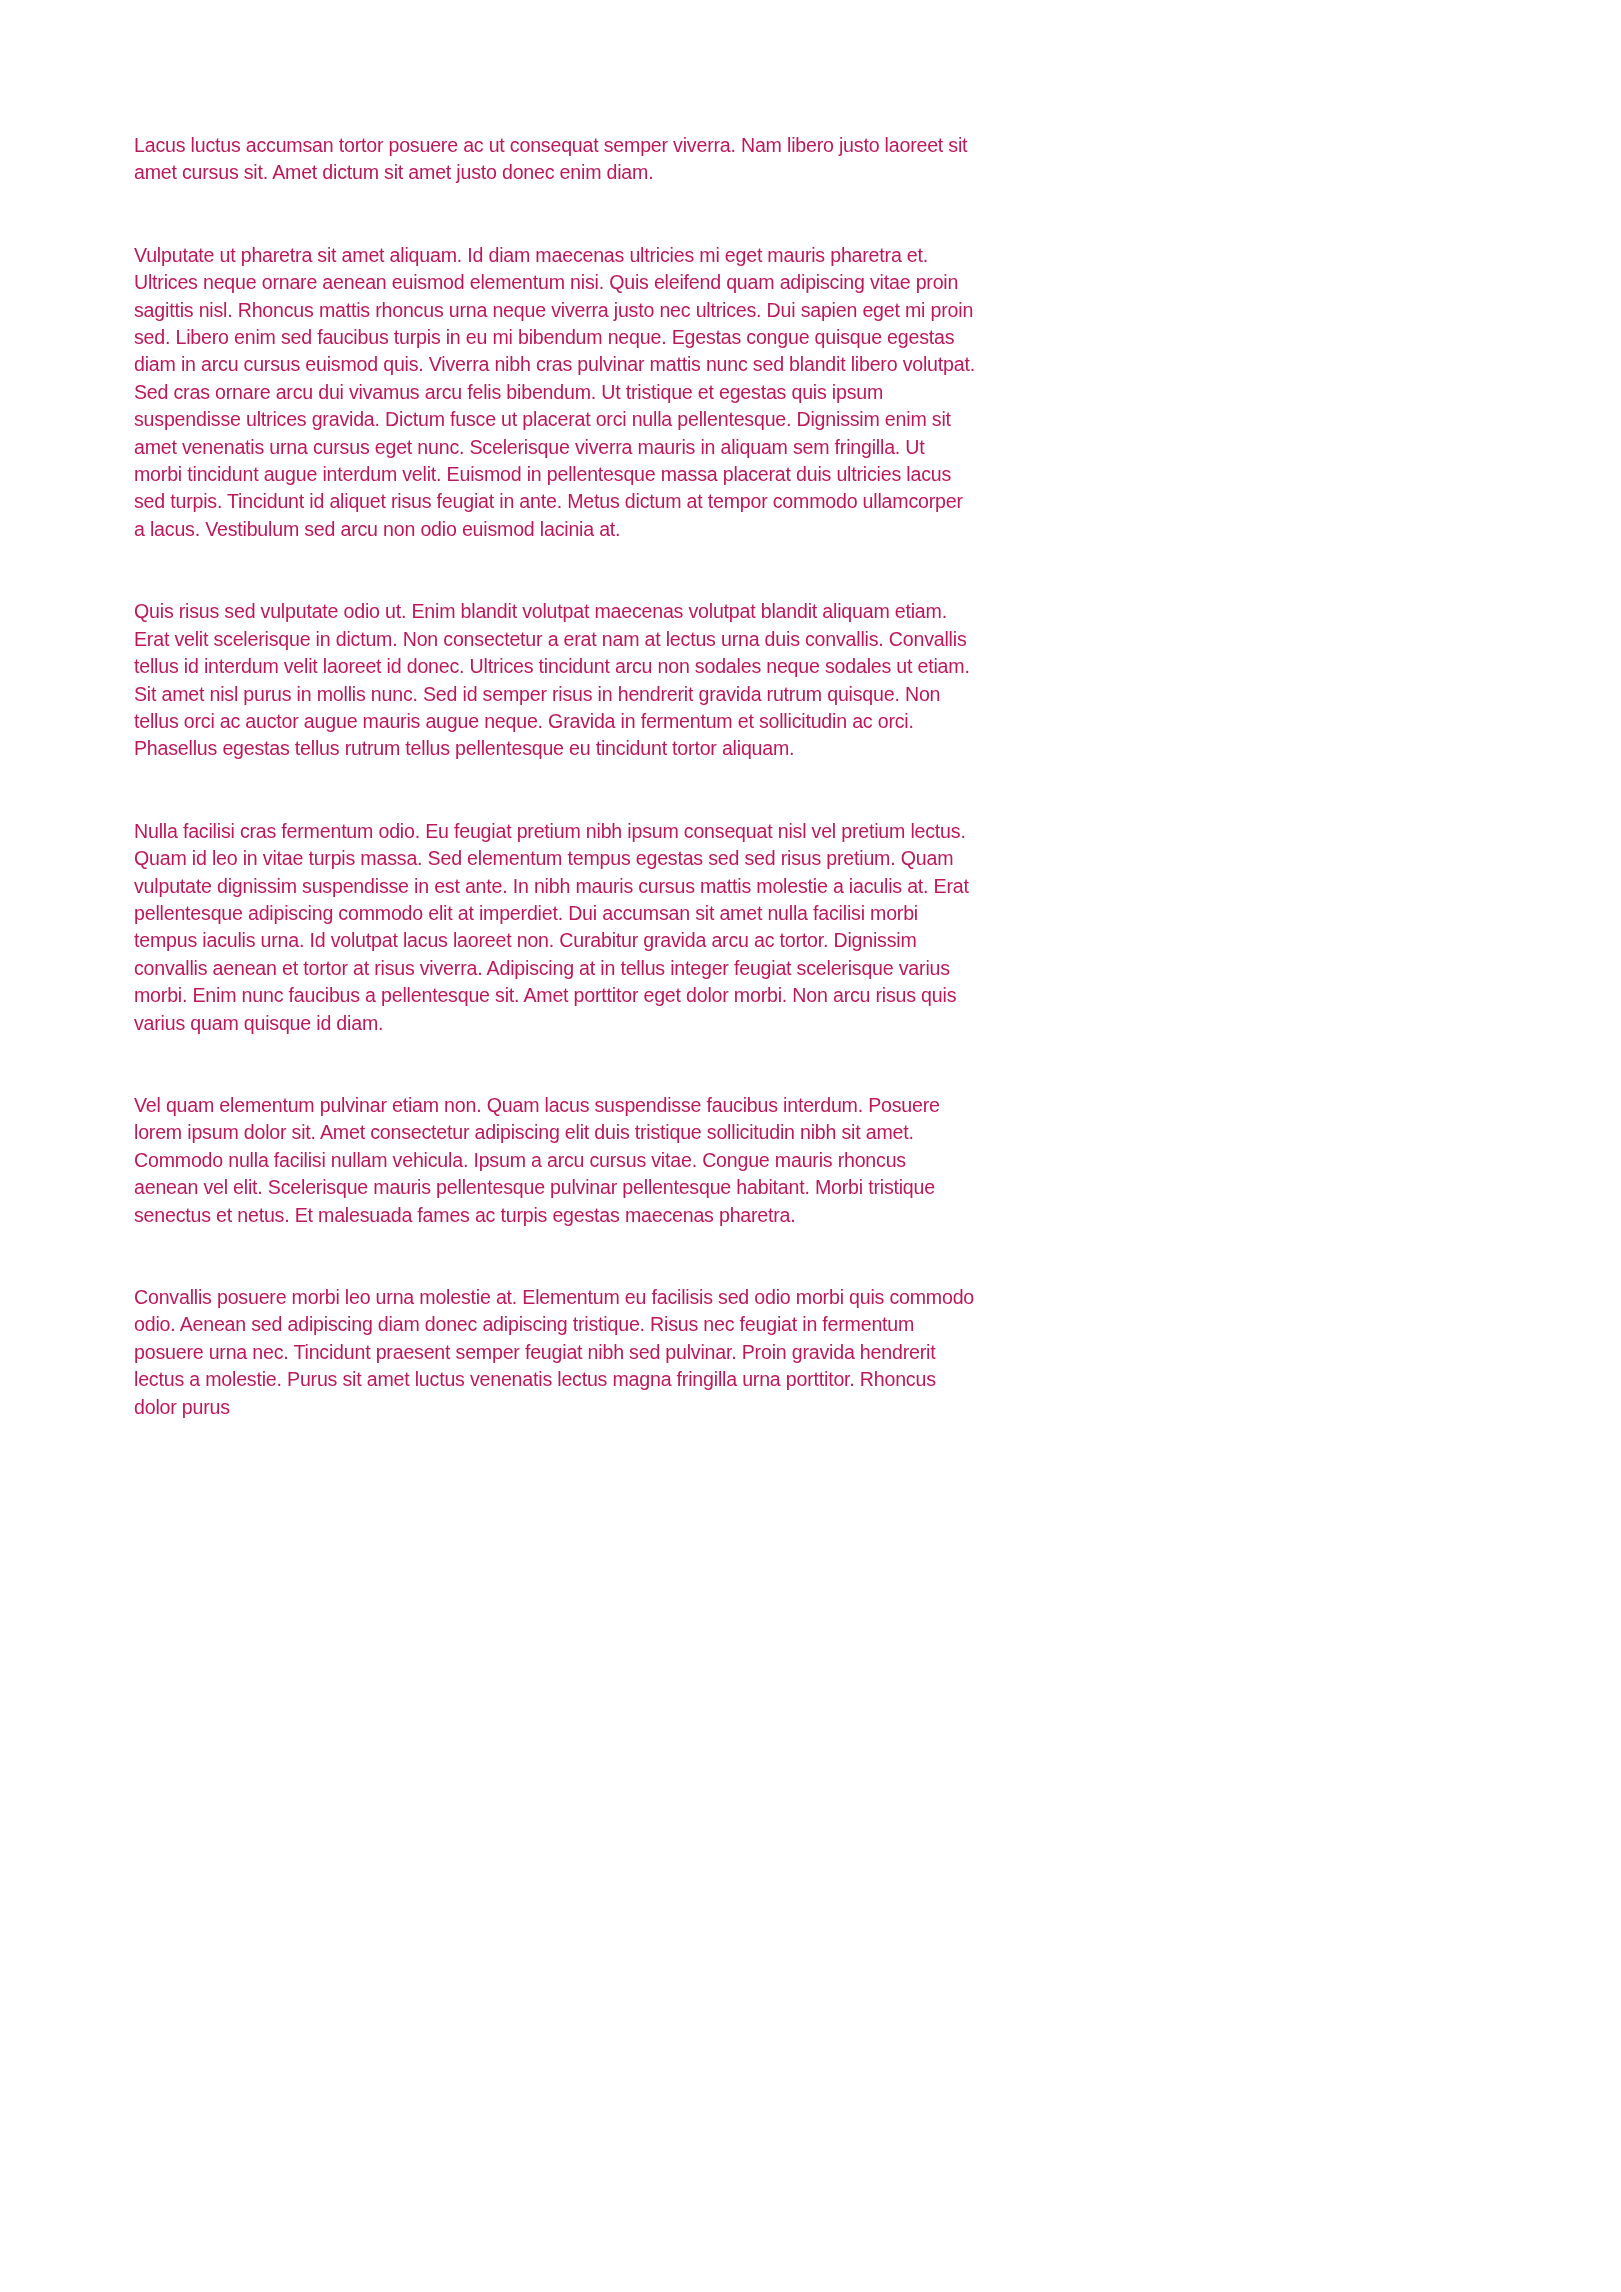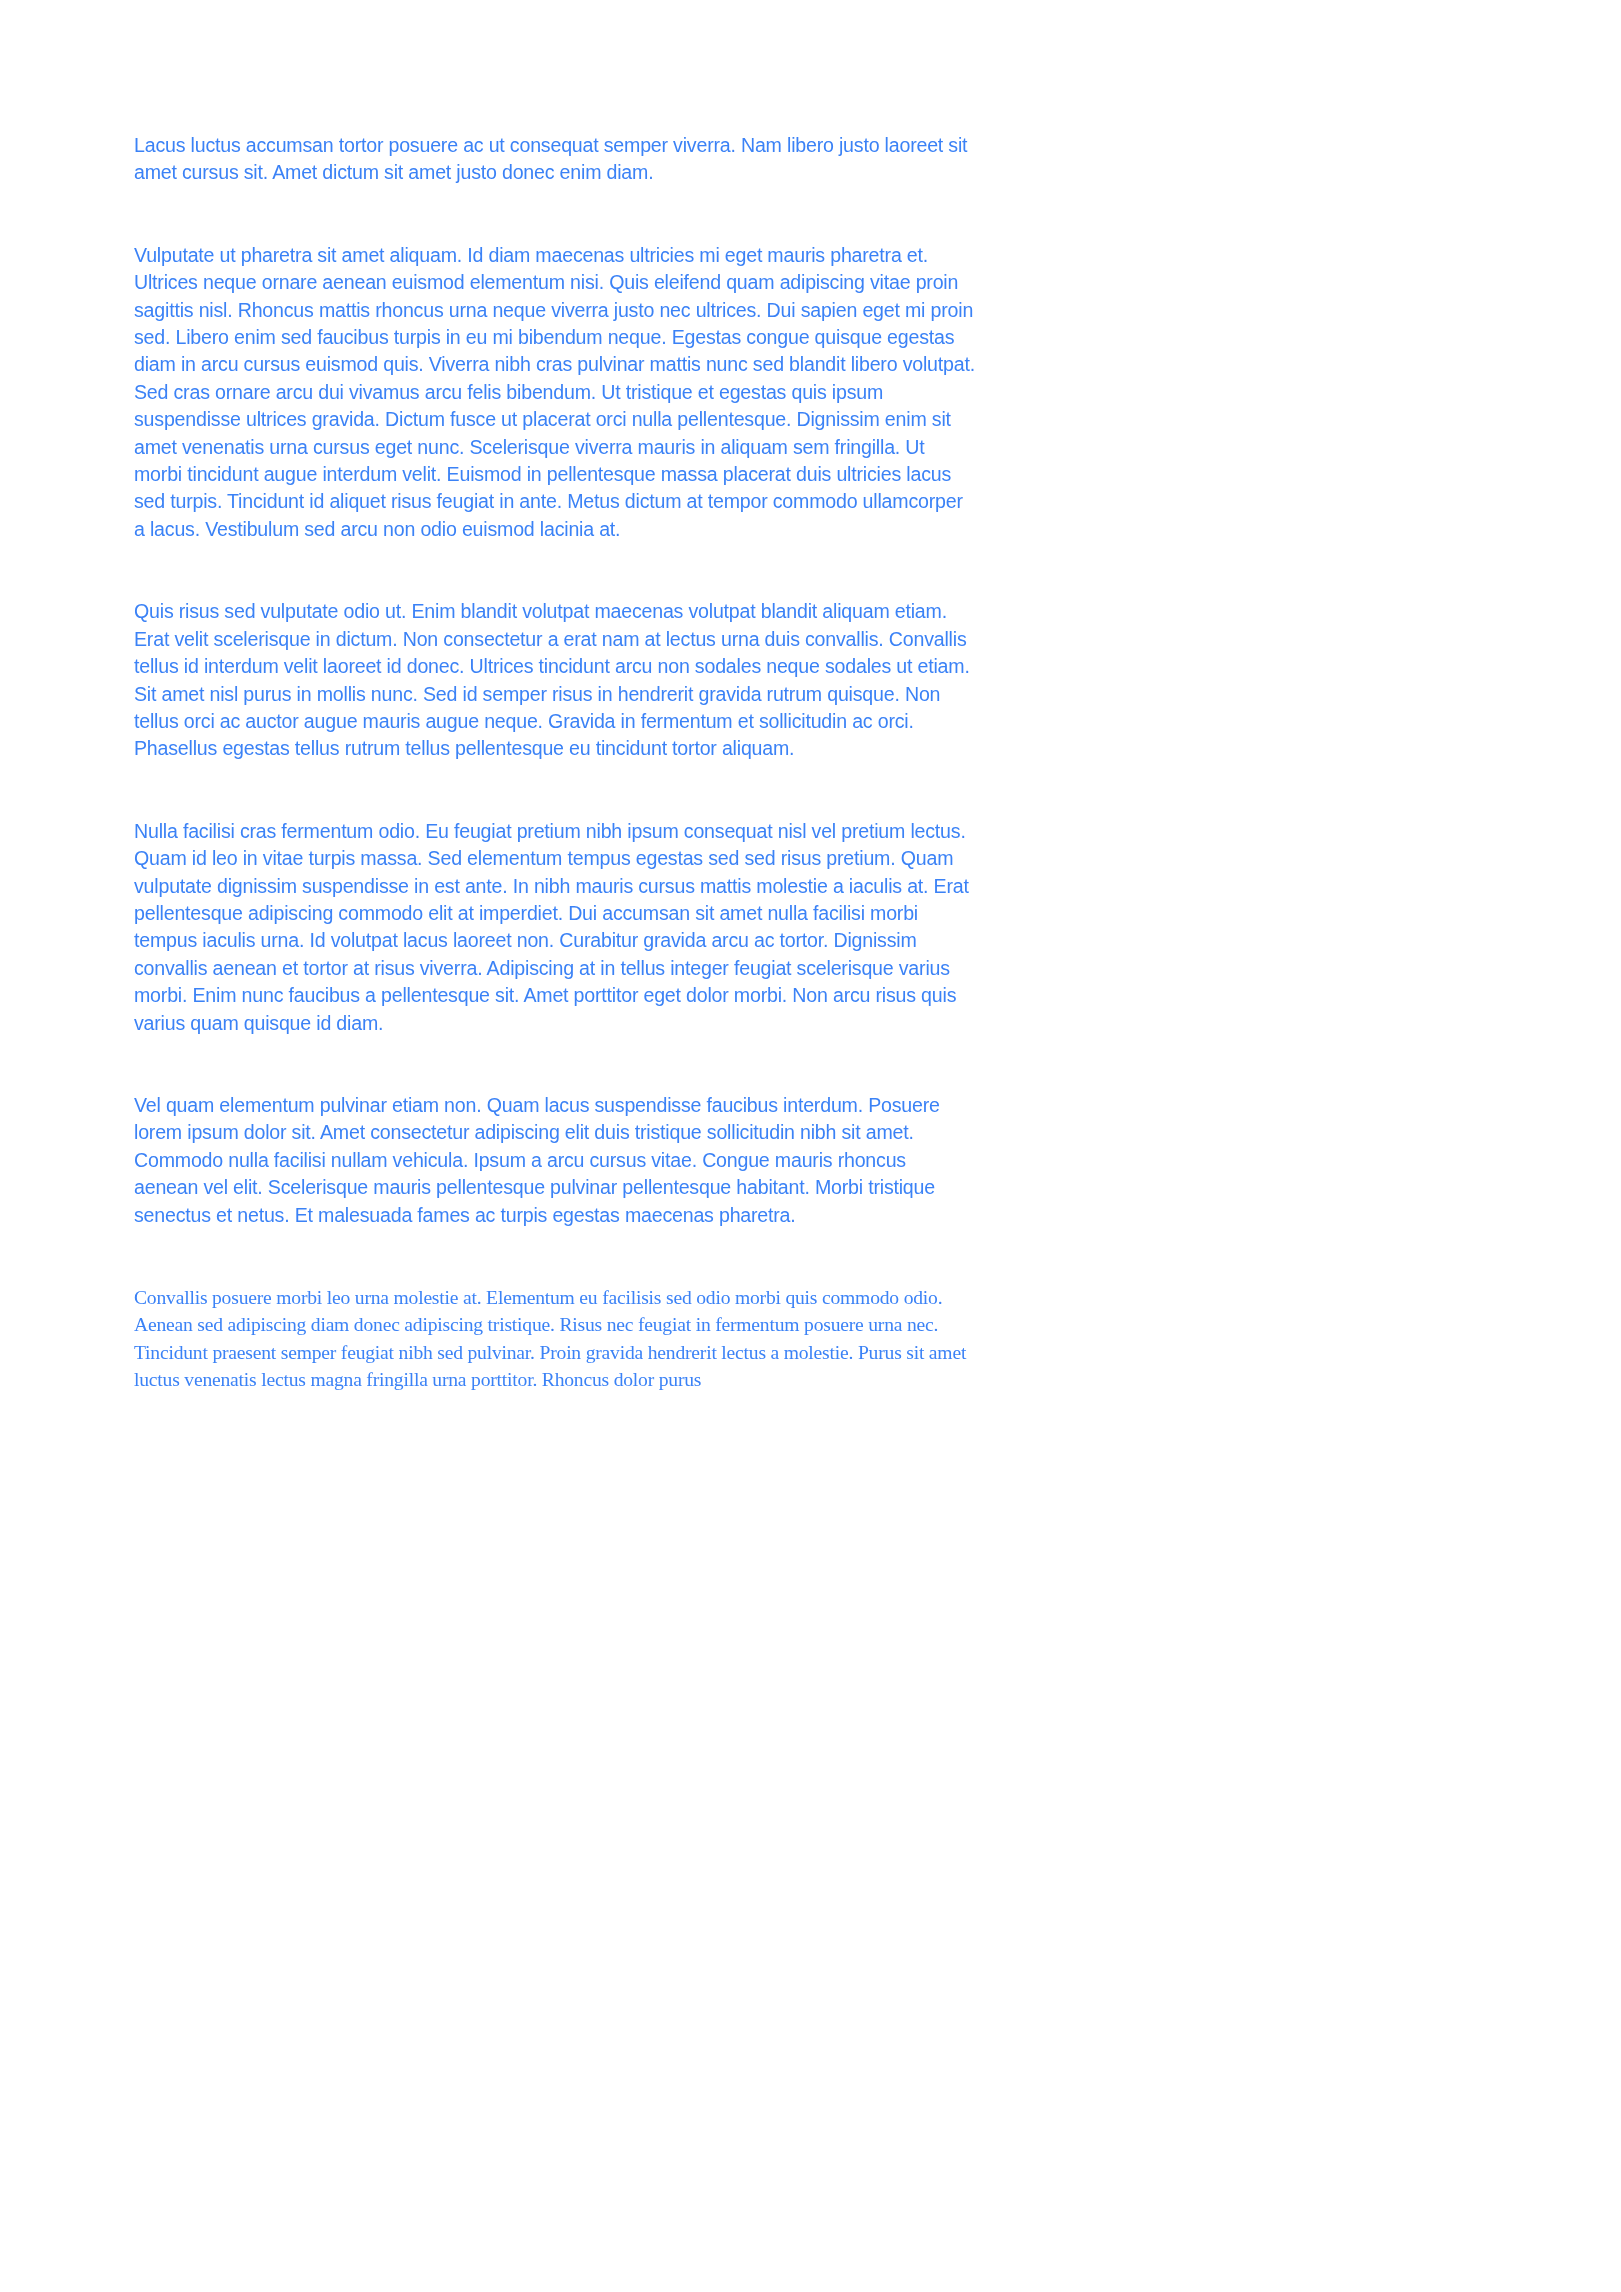--- a/index.html
+++ b/index.html
@@ -17,30 +17,29 @@
     }
     .content {
       position: absolute;
       left: 134px;
       top: 132px;
       width: 841px;
       font-family: "Liberation Sans", sans-serif;
       font-size: 19.6px;
       line-height: 27.4px;
       letter-spacing: -0.2px;
-      color: #3b82f6;
+      color: #be185d;
       text-align: left;
     }
     .content p {
       margin: 0 0 55px 0;
       padding: 0;
     }
     .content p:last-child {
       margin-bottom: 8px;
-      font-family: Liberation Serif, serif;
     }
   </style>
 </head>
 <body>
 
 <div class="page">
   <div class="content">
     <p>Lacus luctus accumsan tortor posuere ac ut consequat semper viverra. Nam libero justo laoreet sit amet cursus sit. Amet dictum sit amet justo donec enim diam.</p>
     <p>Vulputate ut pharetra sit amet aliquam. Id diam maecenas ultricies mi eget mauris pharetra et. Ultrices neque ornare aenean euismod elementum nisi. Quis eleifend quam adipiscing vitae proin sagittis nisl. Rhoncus mattis rhoncus urna neque viverra justo nec ultrices. Dui sapien eget mi proin sed. Libero enim sed faucibus turpis in eu mi bibendum neque. Egestas congue quisque egestas diam in arcu cursus euismod quis. Viverra nibh cras pulvinar mattis nunc sed blandit libero volutpat. Sed cras ornare arcu dui vivamus arcu felis bibendum. Ut tristique et egestas quis ipsum suspendisse ultrices gravida. Dictum fusce ut placerat orci nulla pellentesque. Dignissim enim sit amet venenatis urna cursus eget nunc. Scelerisque viverra mauris in aliquam sem fringilla. Ut morbi tincidunt augue interdum velit. Euismod in pellentesque massa placerat duis ultricies lacus sed turpis. Tincidunt id aliquet risus feugiat in ante. Metus dictum at tempor commodo ullamcorper a lacus. Vestibulum sed arcu non odio euismod lacinia at.</p>
     <p>Quis risus sed vulputate odio ut. Enim blandit volutpat maecenas volutpat blandit aliquam etiam. Erat velit scelerisque in dictum. Non consectetur a erat nam at lectus urna duis convallis. Convallis tellus id interdum velit laoreet id donec. Ultrices tincidunt arcu non sodales neque sodales ut etiam. Sit amet nisl purus in mollis nunc. Sed id semper risus in hendrerit gravida rutrum quisque. Non tellus orci ac auctor augue mauris augue neque. Gravida in fermentum et sollicitudin ac orci. Phasellus egestas tellus rutrum tellus pellentesque eu tincidunt tortor aliquam.</p>

